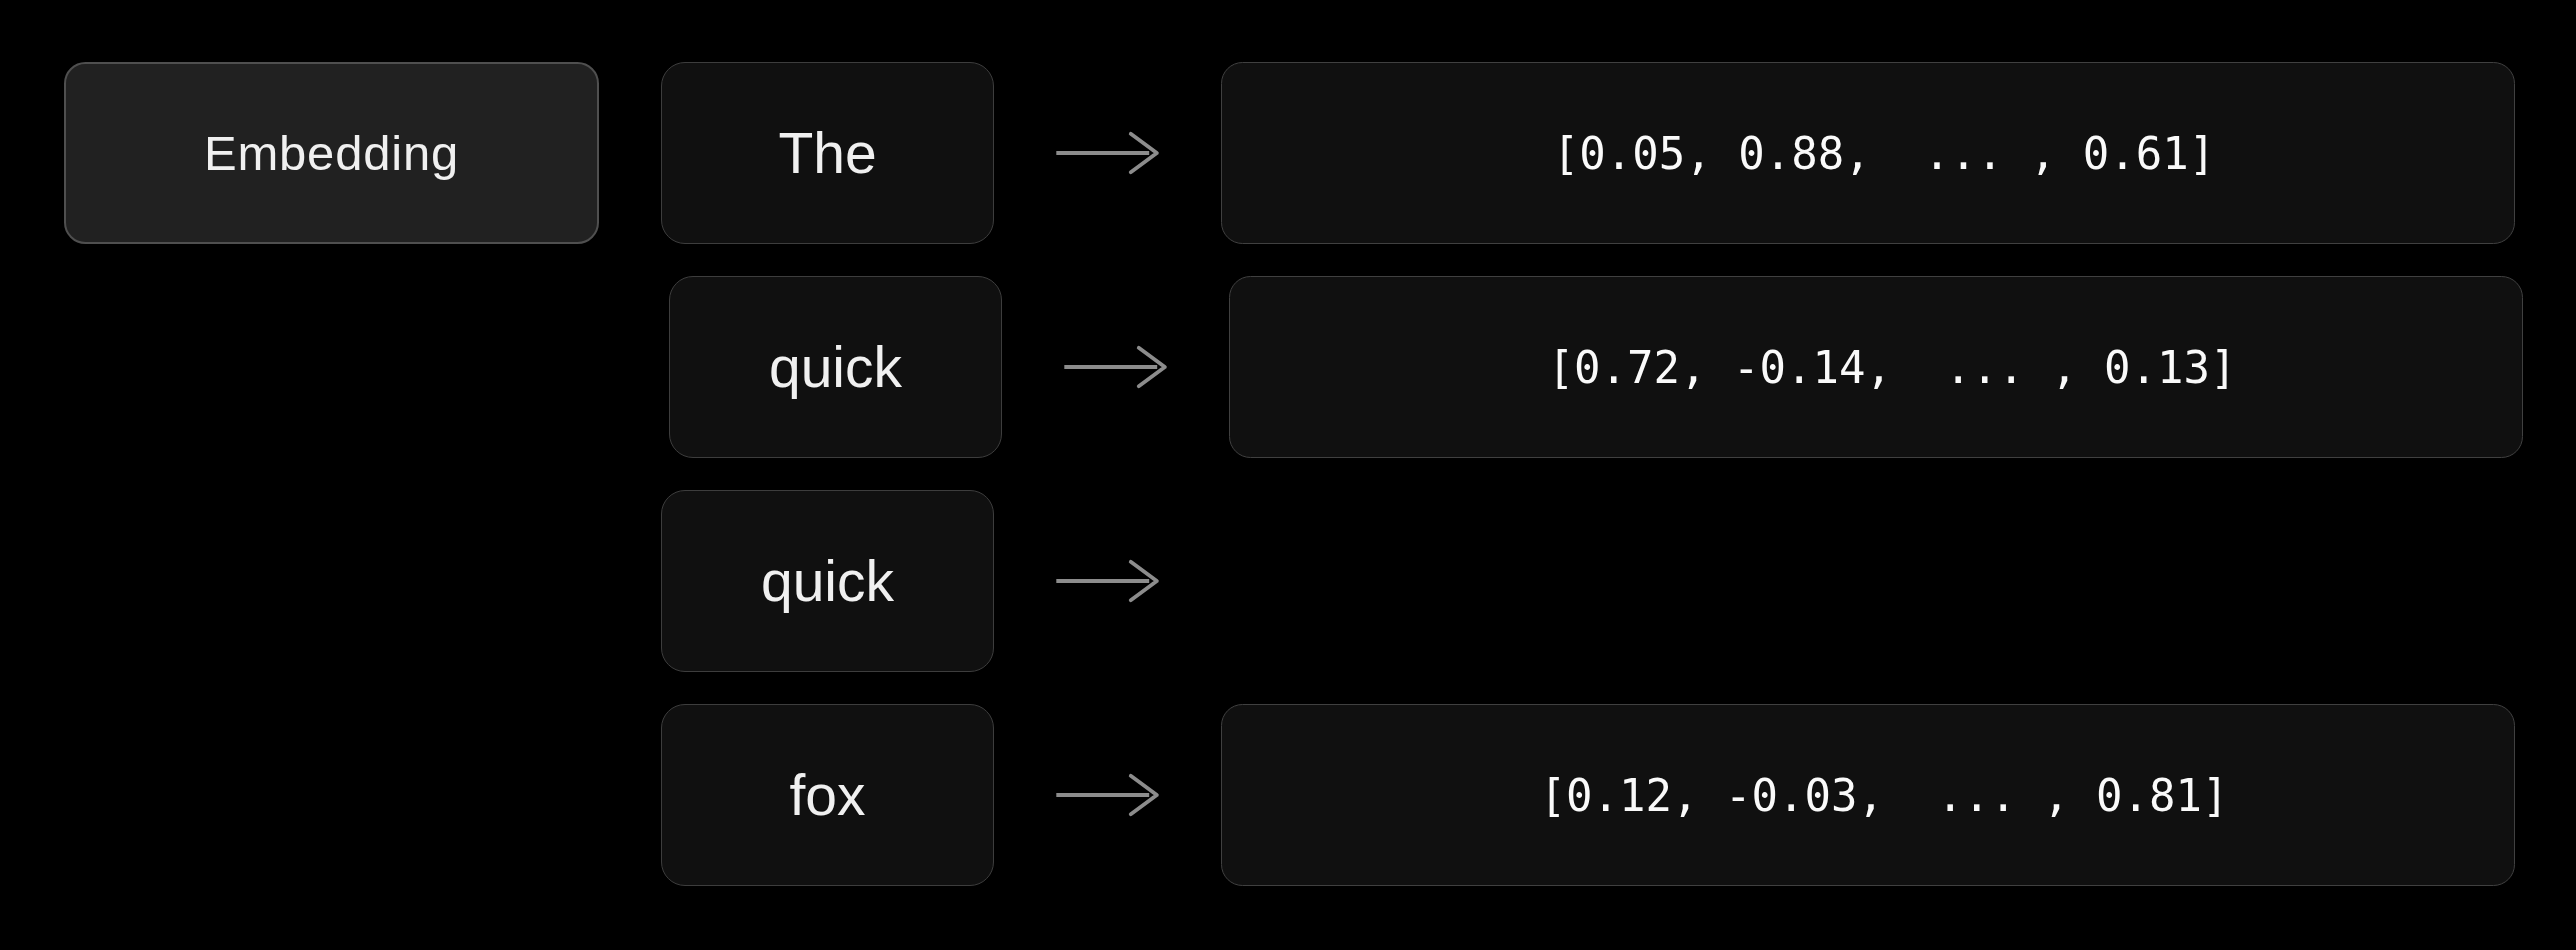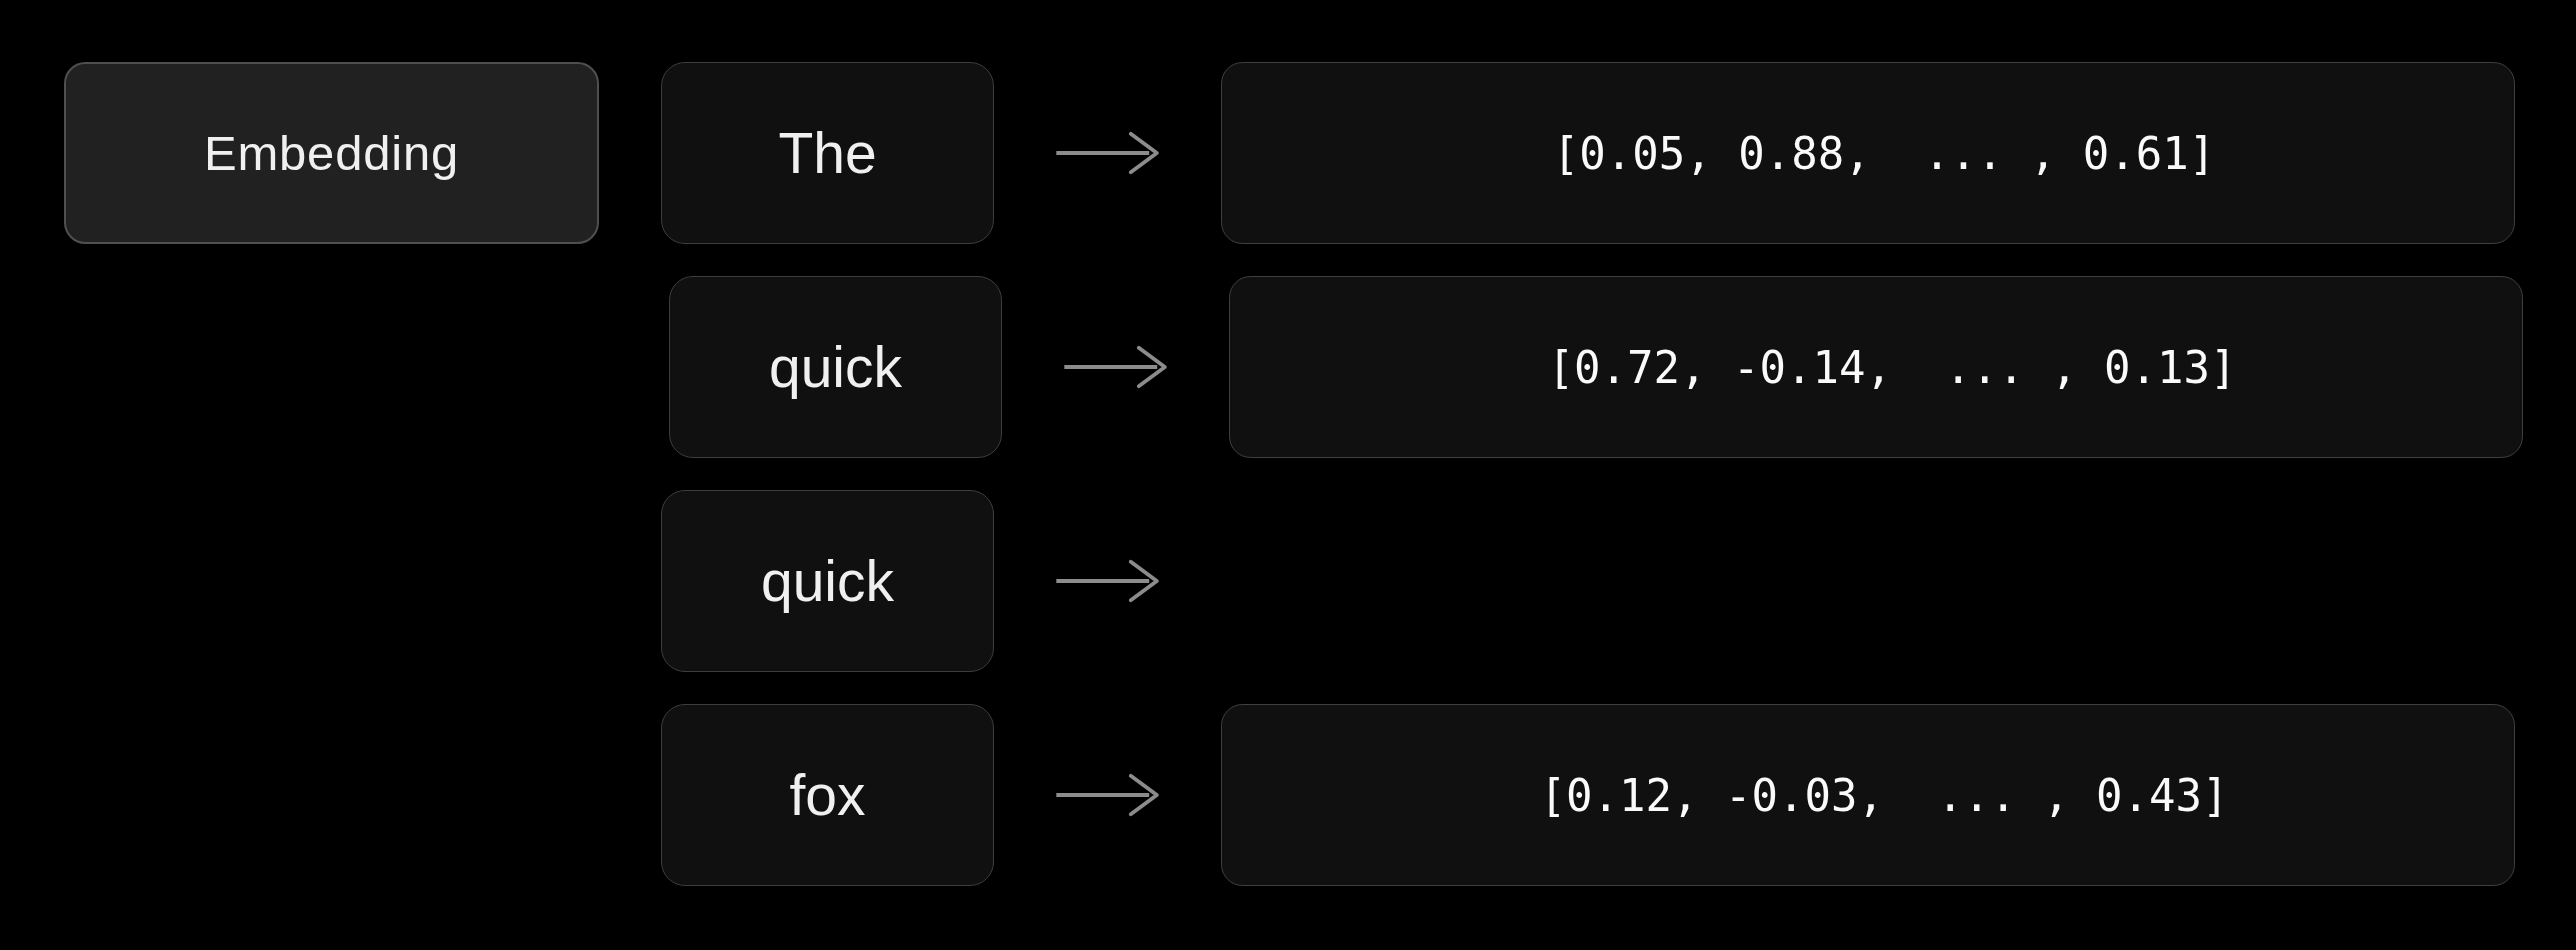--- a/index.html
+++ b/index.html
@@ -155,18 +155,18 @@
 
   <div class="row">
     <div class="token-box">
       <span>fox</span>
     </div>
     <svg class="arrow" viewBox="0 0 142 70" aria-hidden="true">
       <line x1="3" y1="35" x2="124" y2="35"></line>
       <polyline points="100,10 134,35 100,60" stroke-linejoin="round" stroke-linecap="round"></polyline>
     </svg>
     <div class="vector-box">
-      <span class="vector-text">[0.12, -0.03,  ... , 0.43]</span>
+      <span class="vector-text">[0.12, -0.03,  ... , 0.81]</span>
     </div>
   </div>
 
 </div>
 
 
 </body></html>

